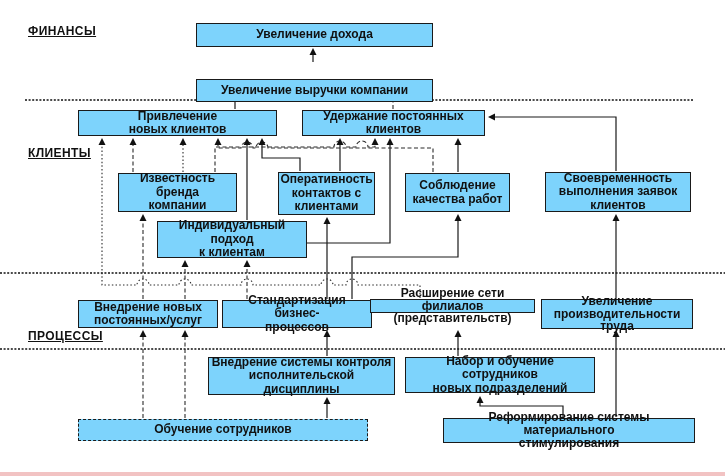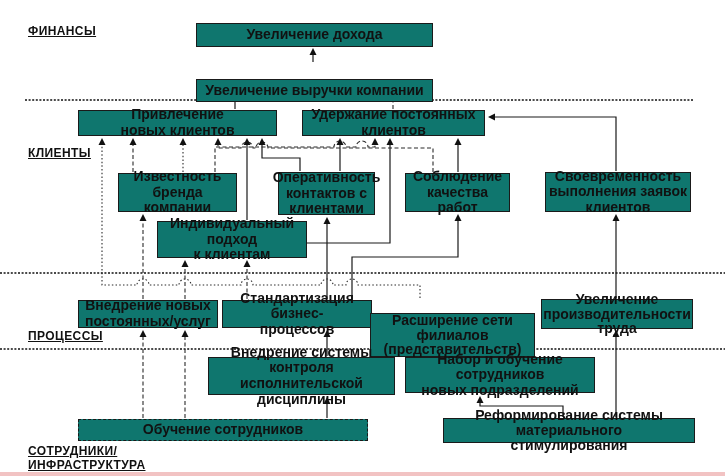--- a/index.html
+++ b/index.html
@@ -2,23 +2,23 @@
 <html><head>
 <meta charset="utf-8">
 <style>
   html,body{margin:0;padding:0;background:#fff;}
   #stage{
     position:relative;width:725px;height:476px;background:#fff;overflow:hidden;
     font-family:"Liberation Sans","DejaVu Sans",sans-serif;
     padding-left:32px;
   }
   .node{
-    position:absolute;box-sizing:border-box;background:#0f766e;border:1.4px solid #1a1a1a;
+    position:absolute;box-sizing:border-box;background:#7dd3fc;border:1.4px solid #1a1a1a;
     display:flex;align-items:center;justify-content:center;text-align:center;
-    font-size:14px;font-weight:bold;line-height:1.12;color:#111;
+    font-size:12px;font-weight:bold;line-height:1.12;color:#111;
     white-space:pre-line;padding:1px 2px;z-index:2;
   }
   .node.dashed{border-style:dashed;}
   .section-label{
     position:absolute;font-size:12px;font-weight:bold;color:#111;
     text-decoration:underline;letter-spacing:.4px;white-space:pre-line;line-height:1.2;z-index:3;
   }
   #wires{position:absolute;left:0;top:0;z-index:1;}
   .ln{fill:none;stroke:#1a1a1a;stroke-width:1.2px;}
   .ln.dsh{stroke-dasharray:4 2.5;stroke-width:1.1px;stroke:#2a2a2a;}
@@ -102,22 +102,20 @@
       <polygon class="ah" points="458,330 454.5,337 461.5,337"></polygon>
       <polygon class="ah" points="616,330 612.5,337 619.5,337"></polygon>
       <polygon class="ah" points="327,397 323.5,404 330.5,404"></polygon>
       <polygon class="ah" points="480,396 476.5,403 483.5,403"></polygon>
     </g>
   </svg>
 
   <div class="section-label" style="left:28px;top:24px">ФИНАНСЫ</div>
   <div class="section-label" style="left:28px;top:146px">КЛИЕНТЫ</div>
   <div class="section-label" style="left:28px;top:329px">ПРОЦЕССЫ</div>
-  <div class="section-label" style="left:28px;top:444px">СОТРУДНИКИ/
-ИНФРАСТРУКТУРА</div>
 
   <div class="node" style="left:196px;top:23px;width:237px;height:24px">Увеличение дохода</div>
   <div class="node" style="left:196px;top:79px;width:237px;height:23px">Увеличение выручки компании</div>
 
   <div class="node" style="left:78px;top:110px;width:199px;height:26px">Привлечение
 новых клиентов</div>
   <div class="node" style="left:302px;top:110px;width:183px;height:26px">Удержание постоянных
 клиентов</div>
 
   <div class="node" style="left:118px;top:173px;width:119px;height:39px">Известность бренда
@@ -130,21 +128,21 @@
   <div class="node" style="left:545px;top:172px;width:146px;height:40px">Своевременность
 выполнения заявок
 клиентов</div>
   <div class="node" style="left:157px;top:221px;width:150px;height:37px">Индивидуальный подход
 к клиентам</div>
 
   <div class="node" style="left:78px;top:300px;width:140px;height:28px">Внедрение новых
 постоянных/услуг</div>
   <div class="node" style="left:222px;top:300px;width:150px;height:28px">Стандартизация бизнес-
 процессов</div>
-  <div class="node" style="left:370px;top:313px;width:165px;height:44px;line-height:1.05">Расширение сети
+  <div class="node" style="left:370px;top:299px;width:165px;height:14px;line-height:1.05">Расширение сети
 филиалов
 (представительств)</div>
   <div class="node" style="left:541px;top:299px;width:152px;height:30px;line-height:1.05">Увеличение
 производительности
 труда</div>
 
   <div class="node" style="left:208px;top:357px;width:187px;height:38px">Внедрение системы контроля
 исполнительской дисциплины</div>
   <div class="node" style="left:405px;top:357px;width:190px;height:36px">Набор и обучение сотрудников
 новых подразделений</div>

